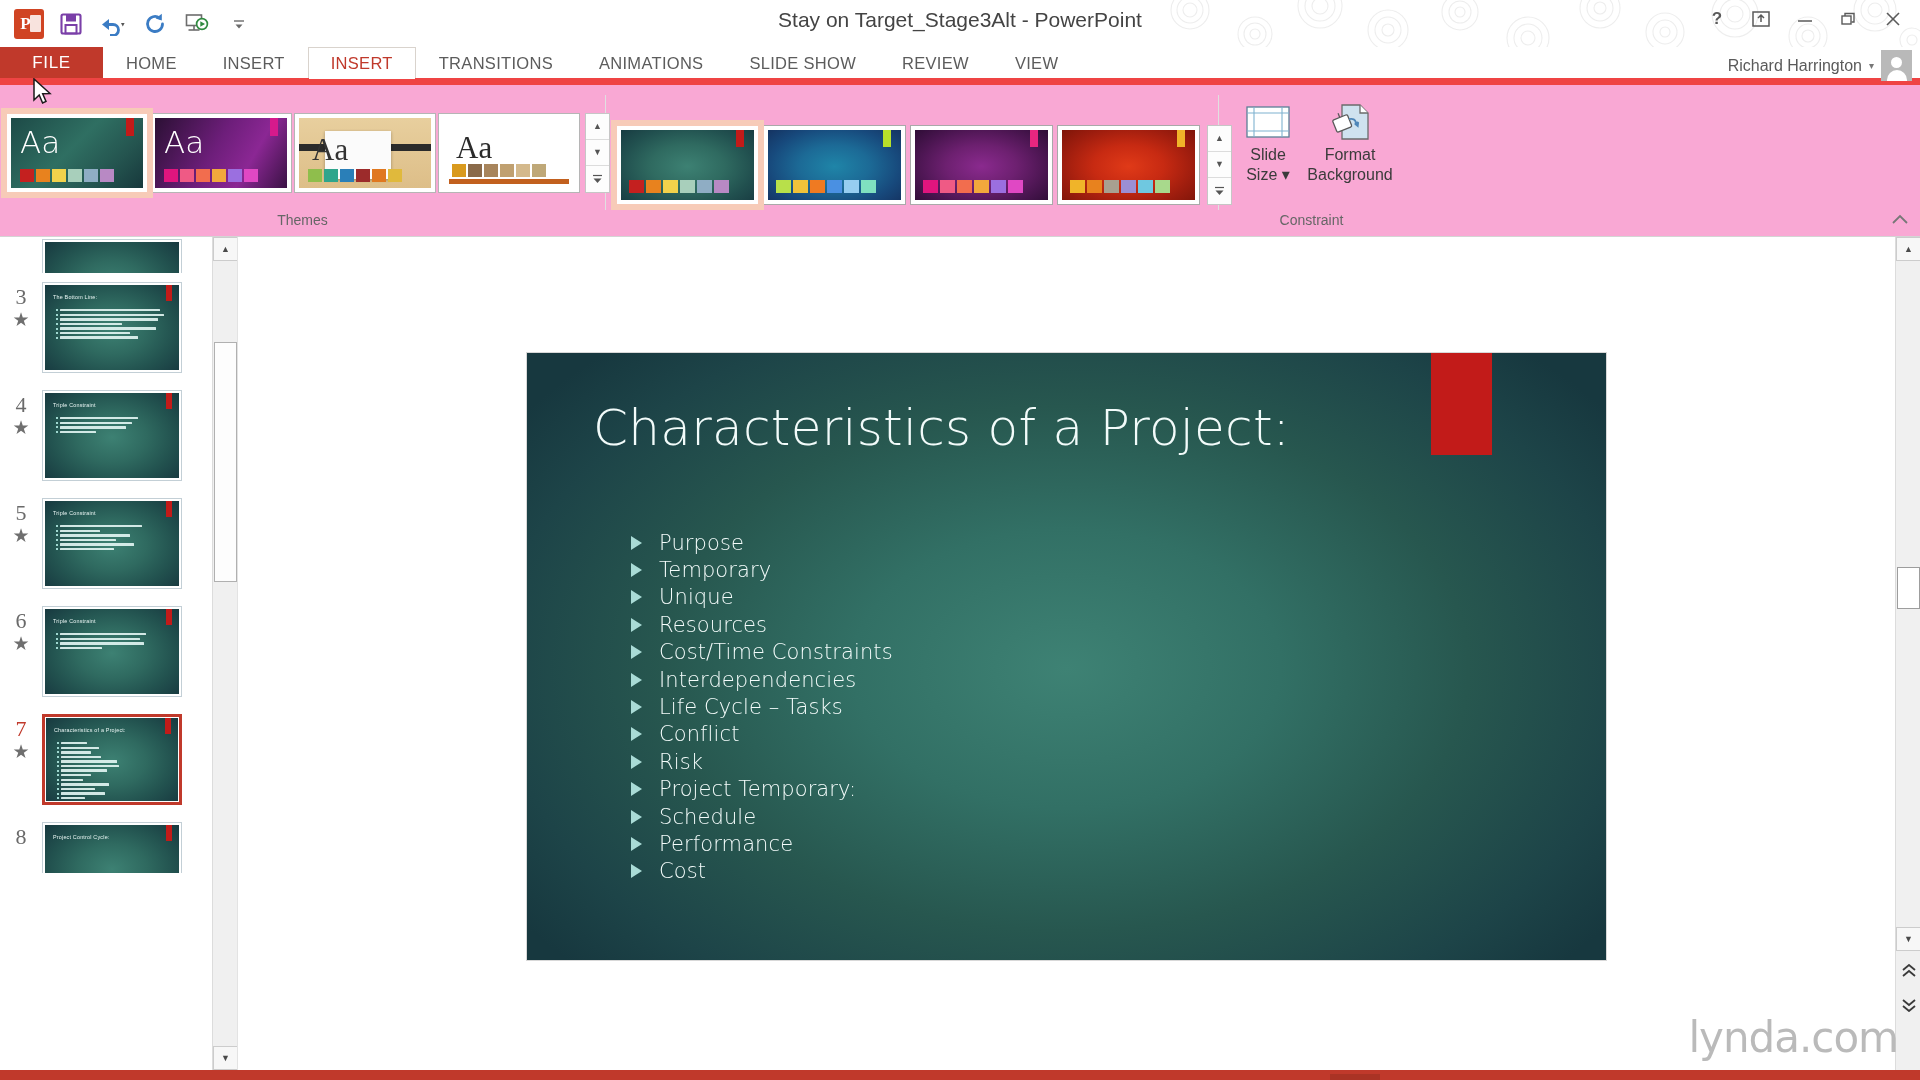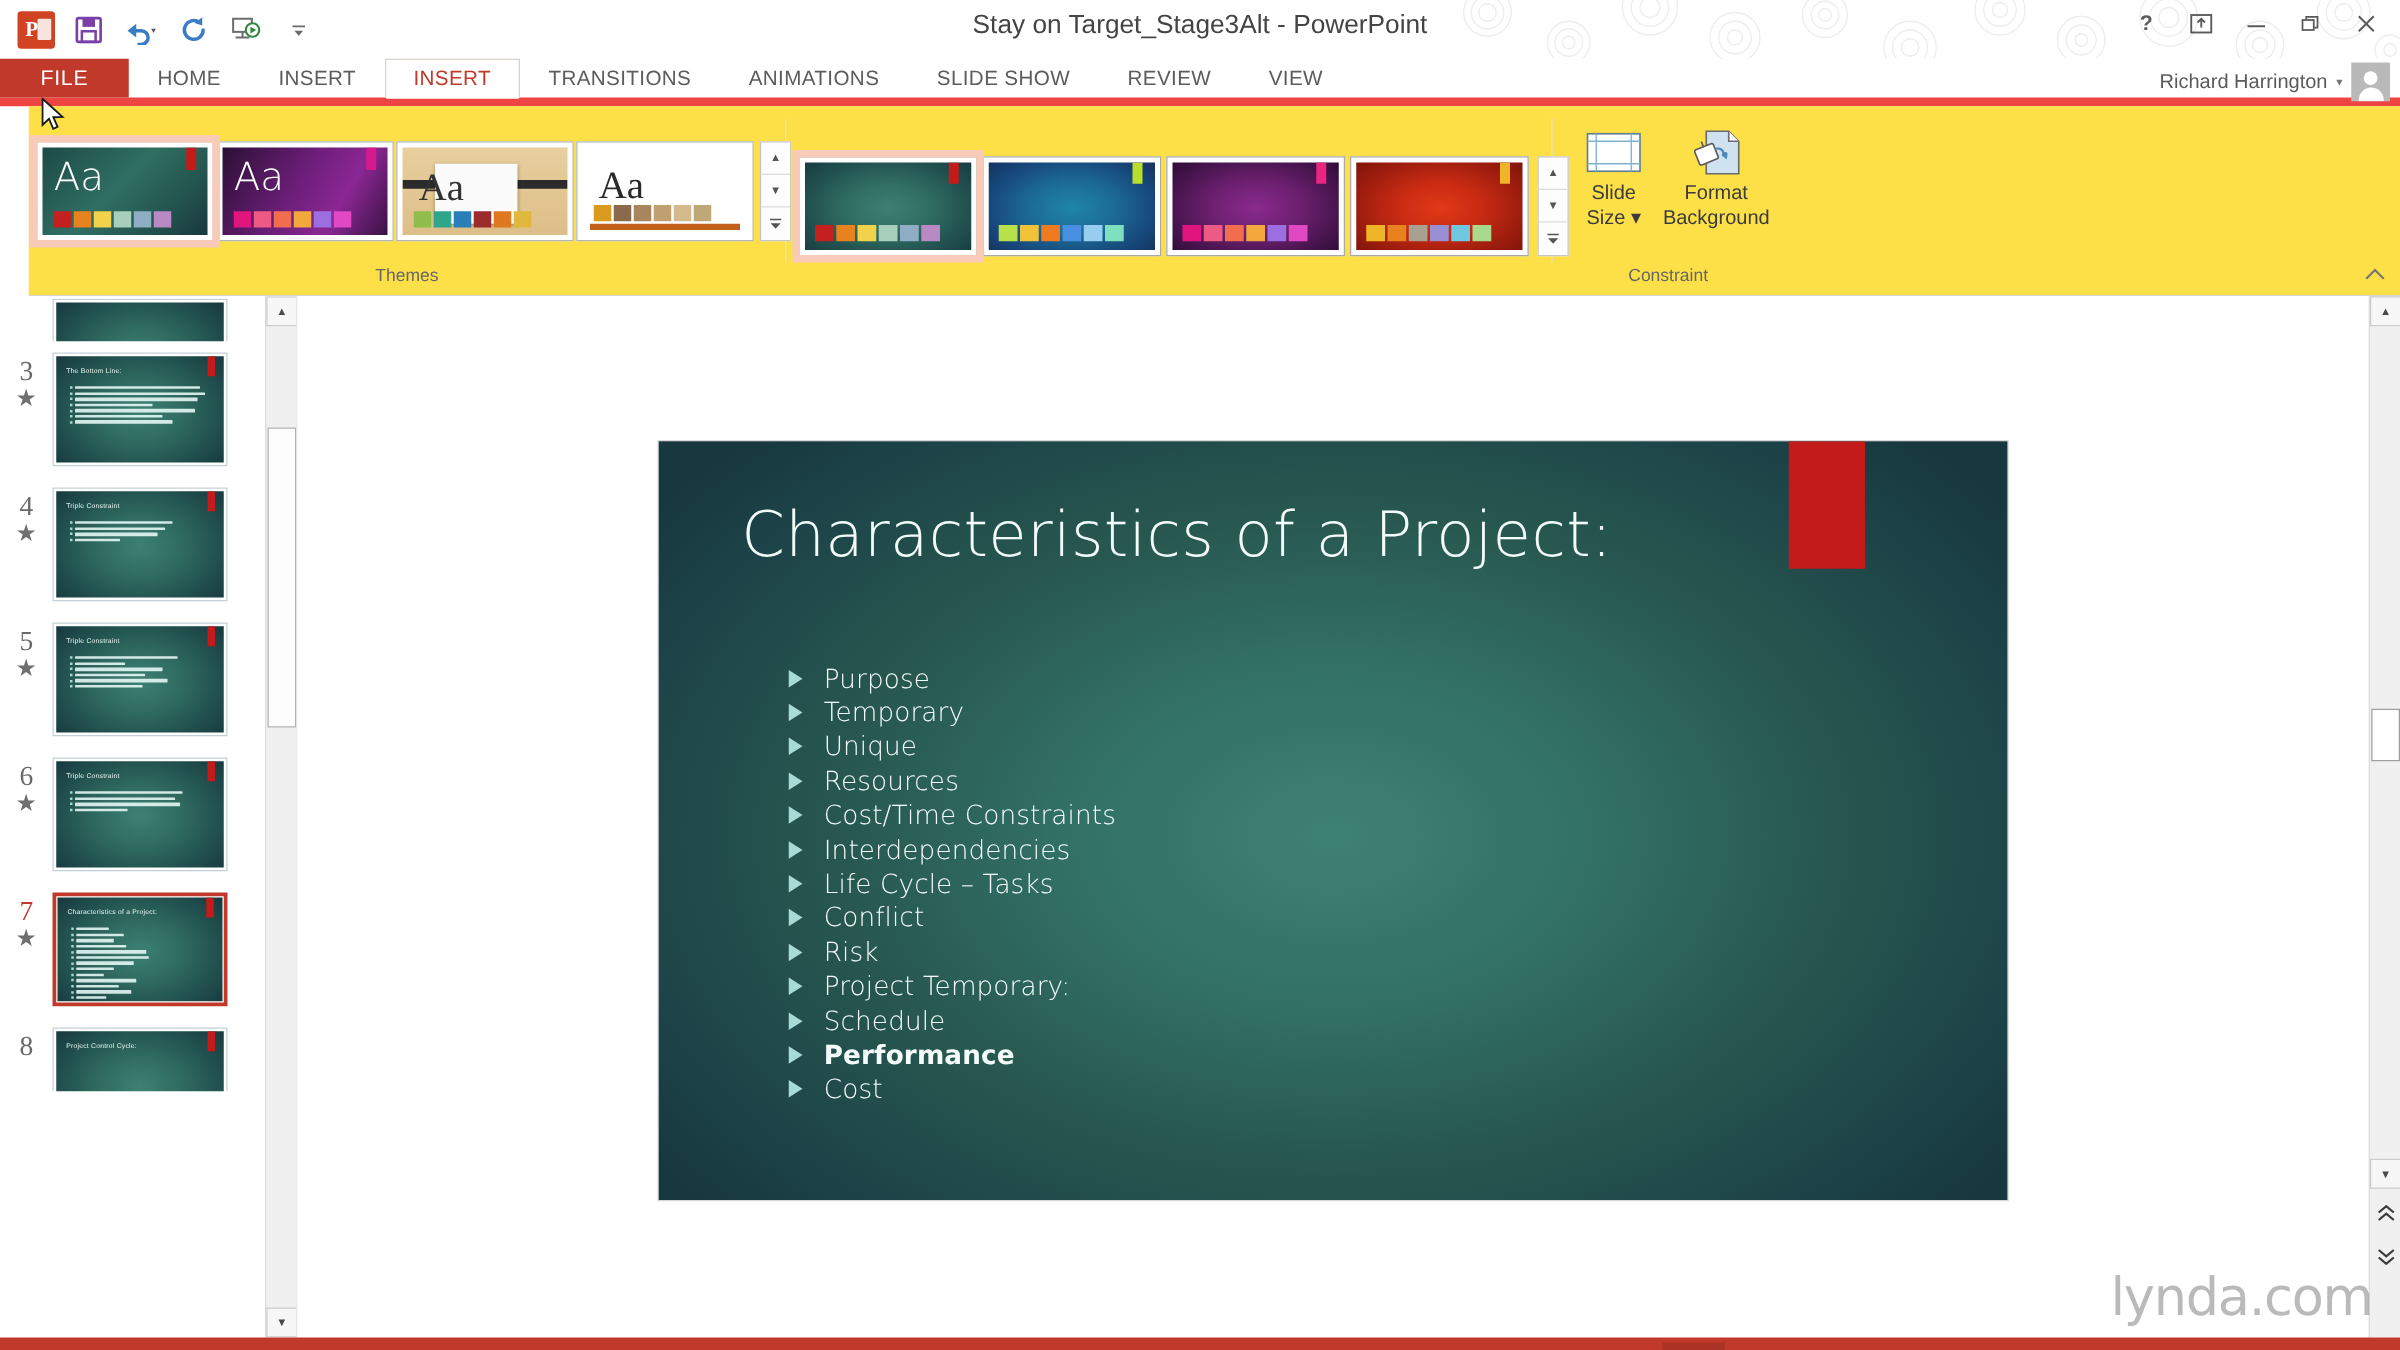--- a/index.html
+++ b/index.html
@@ -109,24 +109,23 @@
   }
   .avatar::after {
     content: ""; width: 20px; height: 11px; border-radius: 10px 10px 0 0;
     background: #fff;
   }
 
   
   .ribbon {
     position: relative;
     height: 152px;
-    background: #fde047;
+    background: #f9a8d4;
     display: flex;
     border-bottom: 1px solid #d4d4d4;
-    margin-left: 23px;
   }
   .rgroup { position: relative; display: flex; flex-direction: column; }
   .rgroup-body { flex: 1; display: flex; align-items: center; padding: 8px 0 0 0; }
   .rgroup-label {
     text-align: center; font-size: 14px; color: #666;
     padding-bottom: 5px; height: 24px;
   }
   .rgroup-sep {
     width: 1px; background: #e0e0e0; margin: 10px 0 26px 0;
   }
@@ -1004,21 +1003,21 @@
           <div class="bullet-row">
             <div class="bullet-tri" style="border-left-color: rgb(169, 219, 214);"></div>
             <div class="bullet-txt" style="color: rgb(244, 252, 251);">Project Temporary:</div>
           </div>
           <div class="bullet-row">
             <div class="bullet-tri" style="border-left-color: rgb(169, 219, 214);"></div>
             <div class="bullet-txt" style="color: rgb(244, 252, 251);">Schedule</div>
           </div>
           <div class="bullet-row">
             <div class="bullet-tri" style="border-left-color: rgb(169, 219, 214);"></div>
-            <div class="bullet-txt" style="color: rgb(244, 252, 251); font-weight: bold;">Performance</div>
+            <div class="bullet-txt" style="color: rgb(244, 252, 251);">Performance</div>
           </div>
           <div class="bullet-row">
             <div class="bullet-tri" style="border-left-color: rgb(169, 219, 214);"></div>
             <div class="bullet-txt" style="color: rgb(244, 252, 251);">Cost</div>
           </div>
         </div>
     </div>
   </div>
 
   <div class="vscroll">

